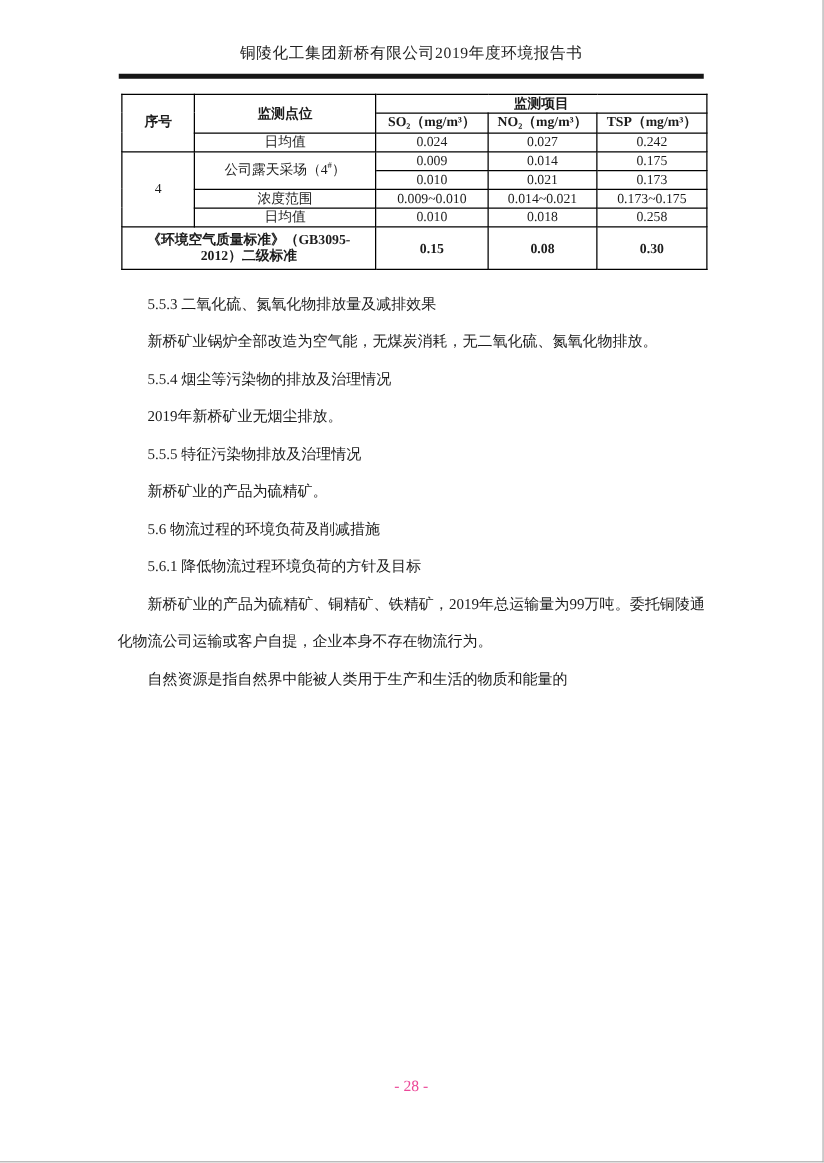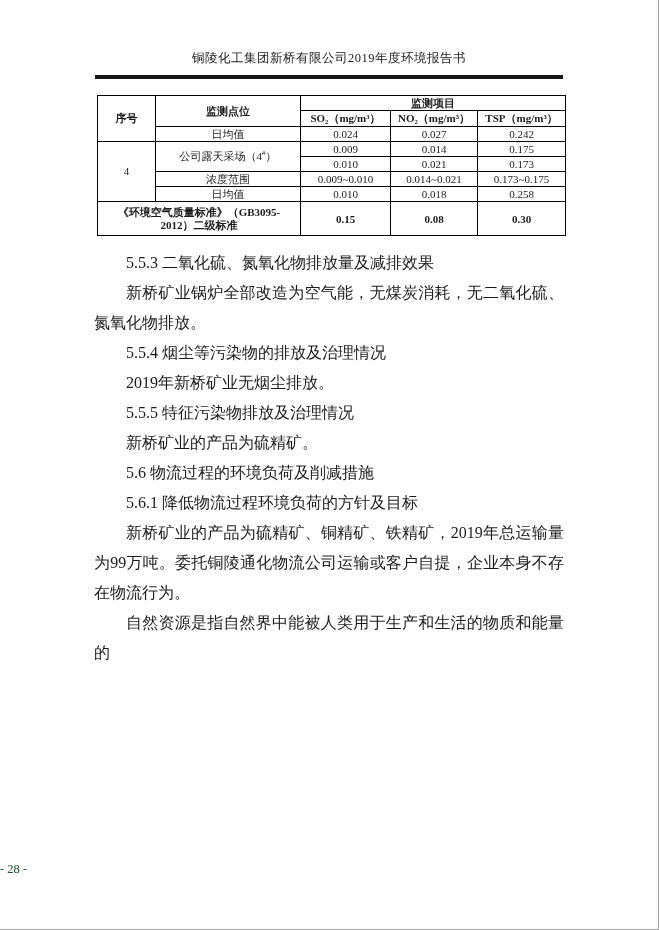--- a/index.html
+++ b/index.html
@@ -9,21 +9,21 @@
     margin:0 auto;
     background:#ffffff;
     border-right:1px solid #a6a6a6;
     border-bottom:1px solid #a6a6a6;
     box-sizing:border-box;
     overflow:hidden;
     font-family:"Liberation Serif","DejaVu Serif",serif;
     color:#1c1c1c;
   }
   
-  .doc-header{margin:16px 95px;padding-top:34px;}
+  .doc-header{margin:0 95px;padding-top:34px;}
   .doc-title{
     text-align:center;
     font-size:12.5px;
     letter-spacing:0.5px;
     color:#222;
   }
   .head-rule{
     height:3.5px;
     background:#161616;
     margin-top:8px;
@@ -48,36 +48,36 @@
   tr.rh{height:15px;}
   tr.rh2{height:16px;}
   tr.rd{height:14px;}
   tr.rstd{height:34px;}
   td.seq-head{padding-bottom:15px;}
   td.std-label span{display:block;}
   sup.hash{font-size:7px;vertical-align:super;line-height:0;}
   
   .doc-body{
     margin:12px 94px 0 94px;
-    font-size:16px;
+    font-size:12px;
     line-height:30px;
     text-align:justify;
   }
   .doc-body p{
     margin:0;
     text-indent:2em;
   }
   
   .doc-footer{
     position:absolute;
     left:0;right:0;
     bottom:52px;
-    text-align:left;
+    text-align:center;
     font-size:12.5px;
-    color:#14532d;
+    color:#ec4899;
     font-family:Liberation Serif, serif;
   }
 </style>
 </head>
 <body>
 
 <div class="page">
 
   <div class="doc-header">
     <div class="doc-title">铜陵化工集团新桥有限公司2019年度环境报告书</div>

